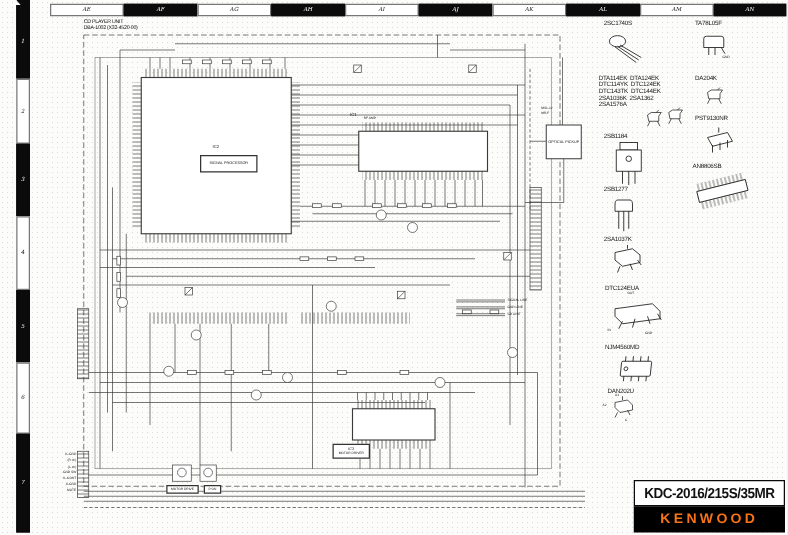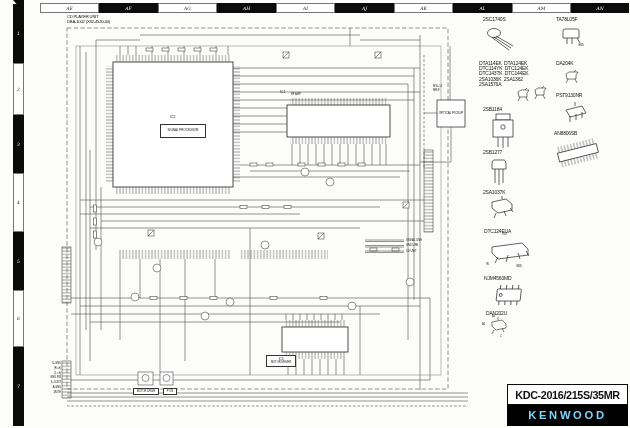--- a/index.html
+++ b/index.html
@@ -27,21 +27,21 @@
   .f3{font-size:3px;line-height:3.4px;white-space:pre;}
   .f26{font-size:2.6px;line-height:3px;white-space:pre;}
   .lblbox{position:absolute;border:0.5px solid #333;background:#fff;box-sizing:border-box;
     display:flex;flex-direction:column;align-items:center;justify-content:center;text-align:center;}
   .pkg{position:absolute;font-size:5px;line-height:5.2px;letter-spacing:-0.2px;color:#1a1a1a;white-space:pre;}
   svg{position:absolute;overflow:visible;}
   
   .tb-model{position:absolute;left:507px;top:384px;width:121px;height:21px;background:#fff;
     border:1.6px solid #0a0a0a;box-sizing:border-box;display:flex;align-items:center;justify-content:center;}
   .tb-model span{font-weight:bold;font-size:11.5px;letter-spacing:-0.4px;transform:scaleX(0.94);}
-  .tb-brand{position:absolute;left:507px;top:404.5px;width:121px;height:21px;background:#000;color:#7dd3fc;
+  .tb-brand{position:absolute;left:507px;top:404.5px;width:121px;height:21px;background:#000;color:#f97316;
     display:flex;align-items:center;justify-content:center;}
   .tb-brand span{font-weight:bold;font-size:11px;letter-spacing:2.6px;transform:scaleX(1.02);}
 </style>
 </head>
 <body>
 
 <div id="sheet">
 
   <div>
     <div class="gcell w" style="left:40px;width:59px;">AE</div>

